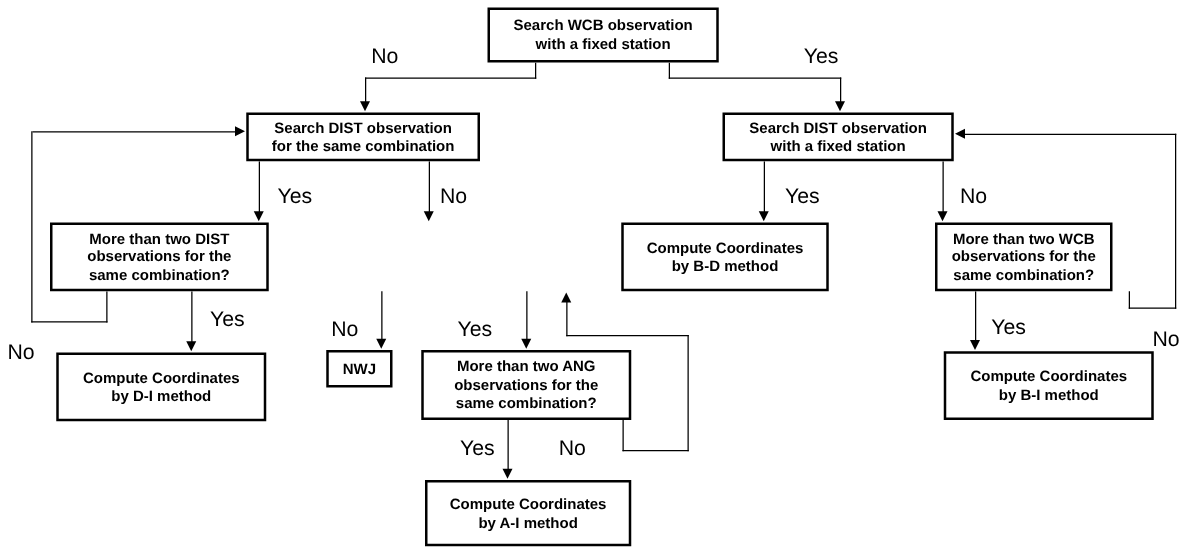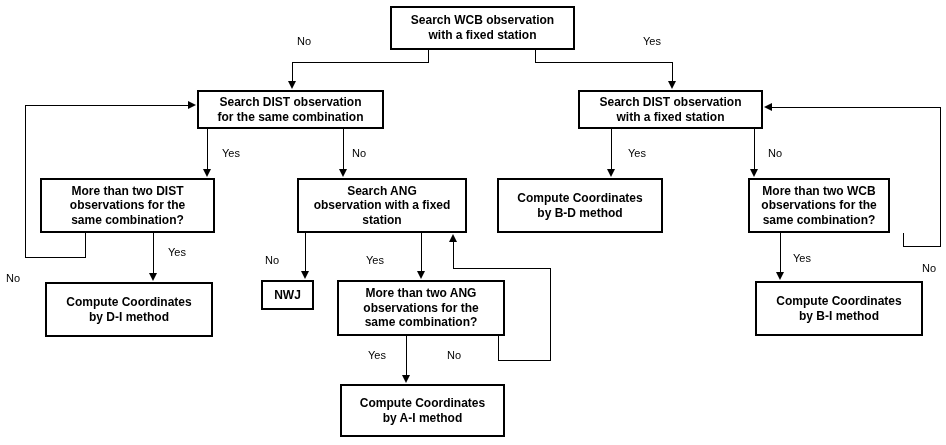--- a/index.html
+++ b/index.html
@@ -7,21 +7,21 @@
          font-family:"Liberation Sans",sans-serif;overflow:hidden;}
   .line{position:absolute;background:#000;z-index:1;}
   .arrow{position:absolute;width:0;height:0;z-index:2;}
   .a-down{border-left:4px solid transparent;border-right:4px solid transparent;border-top:8px solid #000;}
   .a-up{border-left:4px solid transparent;border-right:4px solid transparent;border-bottom:8px solid #000;}
   .a-right{border-top:4px solid transparent;border-bottom:4px solid transparent;border-left:8px solid #000;}
   .a-left{border-top:4px solid transparent;border-bottom:4px solid transparent;border-right:8px solid #000;}
   .node{position:absolute;box-sizing:border-box;border:2px solid #000;background:#fff;
         display:flex;align-items:center;justify-content:center;text-align:center;
         font-weight:bold;font-size:12px;line-height:1.22;white-space:pre-line;color:#000;z-index:3;}
-  .elabel{position:absolute;font-size:11px;font-weight:normal;color:#000;z-index:4;}
+  .elabel{position:absolute;font-size:17px;font-weight:normal;color:#000;z-index:4;}
   
   .n-wcb  {left:390px;top:6px;  width:185px;height:44px;}
   .n-distc{left:197px;top:90px; width:187px;height:39px;}
   .n-distf{left:578px;top:90px; width:185px;height:39px;}
   .n-distq{left:40px; top:178px;width:175px;height:55px;}
   .n-ang  {left:297px;top:178px;width:170px;height:55px;}
   .n-bd   {left:497px;top:178px;width:166px;height:55px;}
   .n-wcbq {left:748px;top:178px;width:142px;height:55px;}
   .n-di   {left:45px; top:282px;width:168px;height:55px;}
   .n-nwj  {left:261px;top:280px;width:53px; height:30px;}
@@ -95,23 +95,20 @@
 
   <div class="node n-wcb">Search WCB observation
 with a fixed station</div>
   <div class="node n-distc">Search DIST observation
 for the same combination</div>
   <div class="node n-distf">Search DIST observation
 with a fixed station</div>
   <div class="node n-distq">More than two DIST
 observations for the
 same combination?</div>
-  <div class="node n-ang">Search ANG
-observation with a fixed
-station</div>
   <div class="node n-bd">Compute Coordinates
 by B-D method</div>
   <div class="node n-wcbq">More than two WCB
 observations for the
 same combination?</div>
   <div class="node n-di">Compute Coordinates
 by D-I method</div>
   <div class="node n-nwj">NWJ</div>
   <div class="node n-angq">More than two ANG
 observations for the

